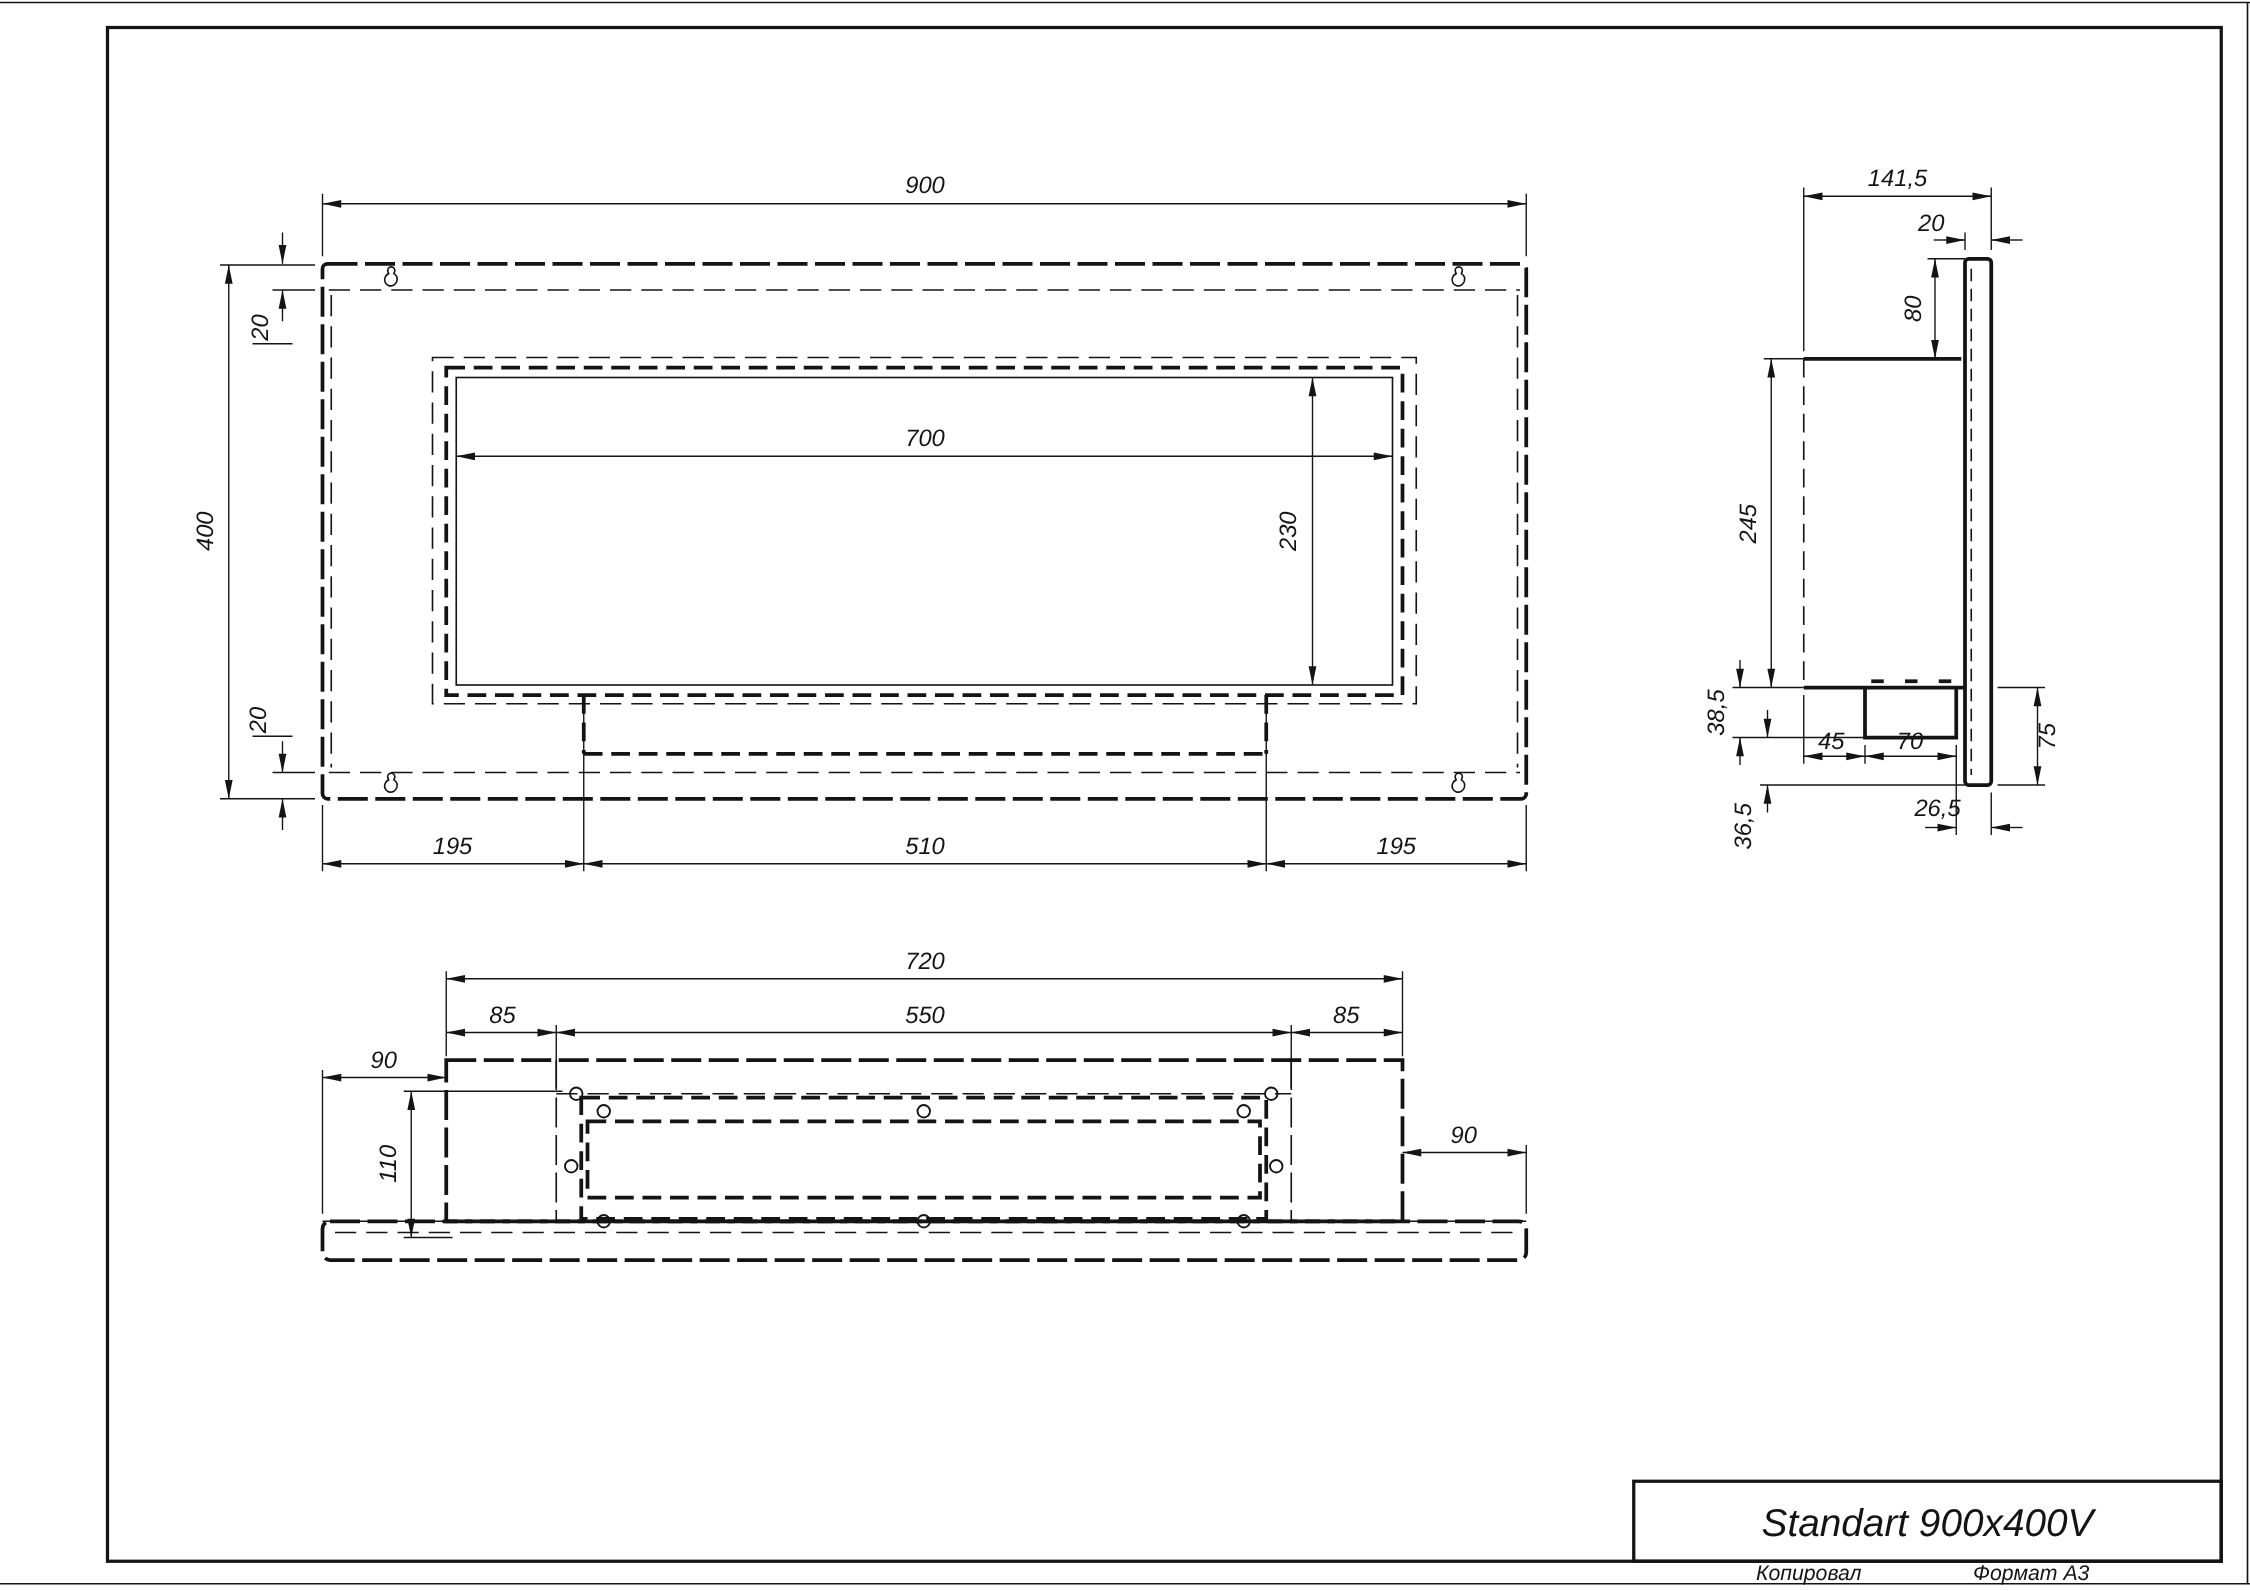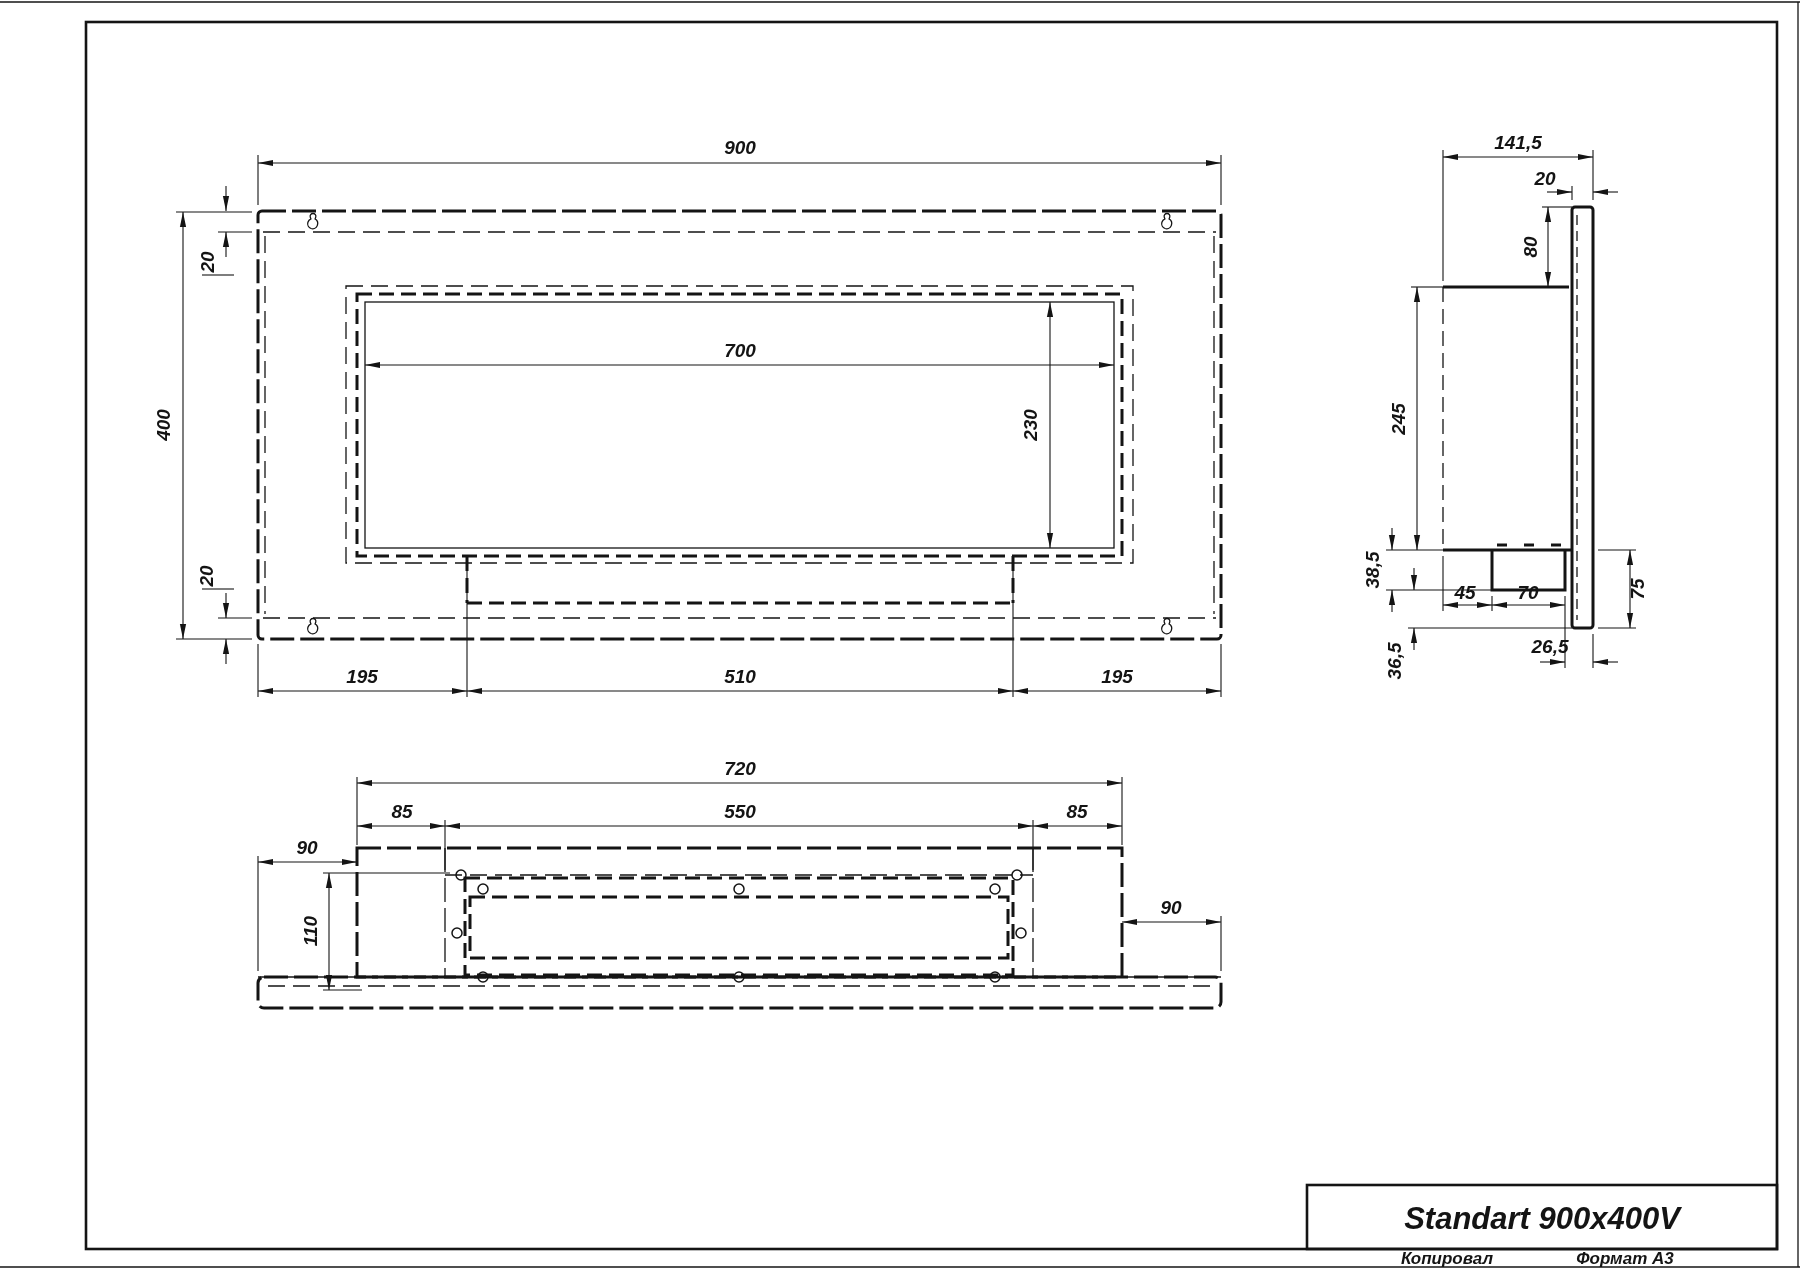--- a/index.html
+++ b/index.html
@@ -1,16 +1,16 @@
 <!DOCTYPE html>
 <html><head>
 <meta charset="utf-8">
 <style>
   html,body{margin:0;padding:0;background:#ffffff;}
-  .page{position:relative;width:1800px;height:1273px;background:#fff;overflow:hidden;font-weight:bold;}
+  .page{position:relative;width:1800px;height:1273px;background:#fff;overflow:hidden;}
   svg{display:block;}
   text{fill:#141414;font-family:"Liberation Sans",sans-serif;font-style:italic;}
   .dimtxt{font-size:19px;}
   .titletxt{font-size:31px;}
   .foottxt{font-size:17px;}
   .thick{stroke:#141414;stroke-width:3;fill:none;stroke-linecap:butt;}
   .thin{stroke:#141414;stroke-width:1.3;fill:none;}
   .dim{stroke:#141414;stroke-width:1.1;fill:none;}
   .dthick{stroke-dasharray:24 6;}
   .dmid{stroke-dasharray:15 7;}

